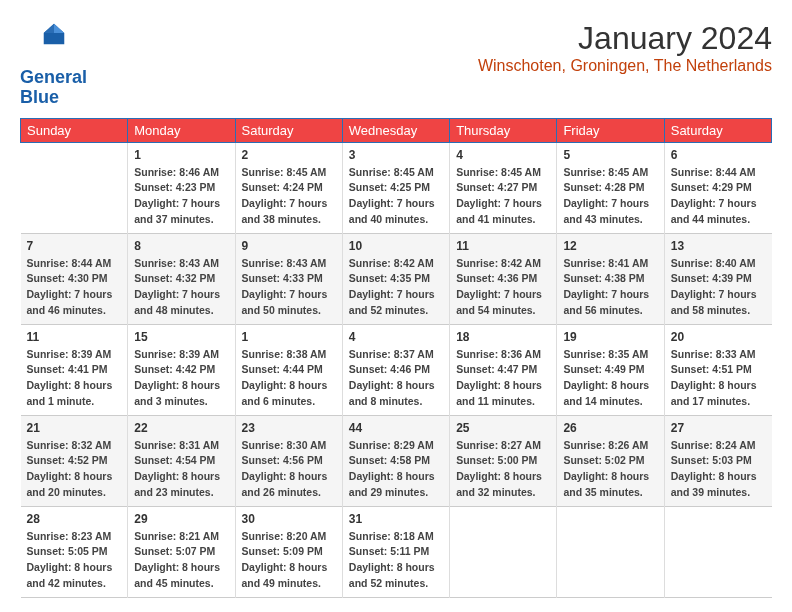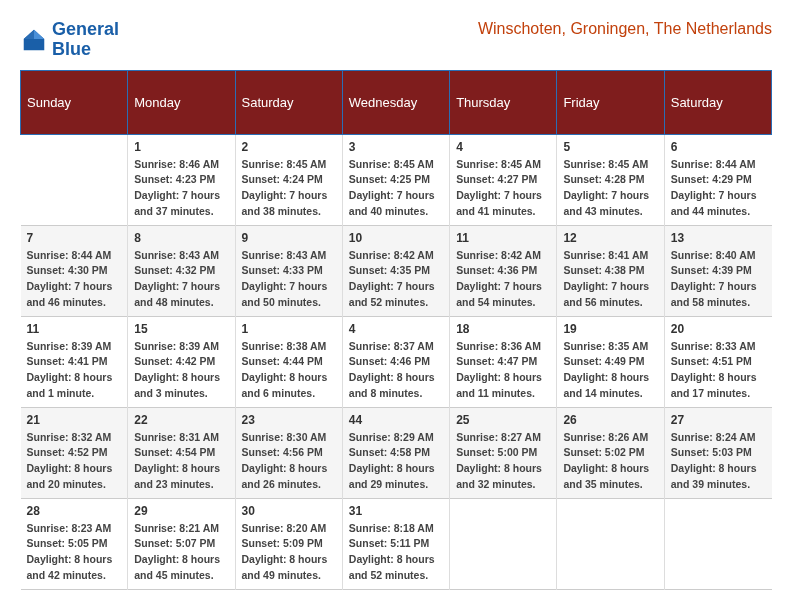--- a/index.html
+++ b/index.html
@@ -12,21 +12,22 @@
     }
     .header-section {
       display: flex;
       justify-content: space-between;
       align-items: flex-start;
       margin-bottom: 10px;
     }
     .logo {
       display: flex;
       align-items: center;
-      gap: 4px;
+      gap: 20px;
+      flex-direction: column;
     }
     .logo-text {
       font-size: 18px;
       font-weight: bold;
       line-height: 1.1;
       color: #333;
     }
     .logo-text span { color: #1a5fa8; display: block; }
     .logo-icon {
       width: 28px;
@@ -41,23 +42,23 @@
     .subtitle {
       font-size: 16px;
       color: #c2410c;
     }
     table {
       width: 100%;
       border-collapse: collapse;
       font-size: 11px;
     }
     thead tr th {
-      background-color: #7f1d1d;
+      background-color: #ef4444;
       color: #fff;
-      padding: 24px 6px;
+      padding: 4px 6px;
       text-align: left;
       font-size: 13px;
       font-weight: normal;
       border: 1px solid #2a6db5;
     }
     tbody tr {
       border-bottom: 1px solid #ccc;
     }
     tbody tr:nth-child(even) {
       background: #f5f5f5;
@@ -96,20 +97,21 @@
       <polygon points="15,4 26,14 26,26 4,26 4,14" fill="#1a5fa8"></polygon>
       <polygon points="15,4 26,14 15,14" fill="#4a90d9"></polygon>
       <polygon points="15,4 4,14 15,14" fill="#2a6db5"></polygon>
     </svg>
     <div class="logo-text">
       <span>General</span>
       <span>Blue</span>
     </div>
   </div>
   <div class="title-block">
+    <div class="main-title">January 2024</div>
     <div class="subtitle">Winschoten, Groningen, The Netherlands</div>
   </div>
 </div>
 
 <table>
   <thead>
     <tr>
     <th>Sunday</th>
         <th>Monday</th>
         <th>Saturday</th>

